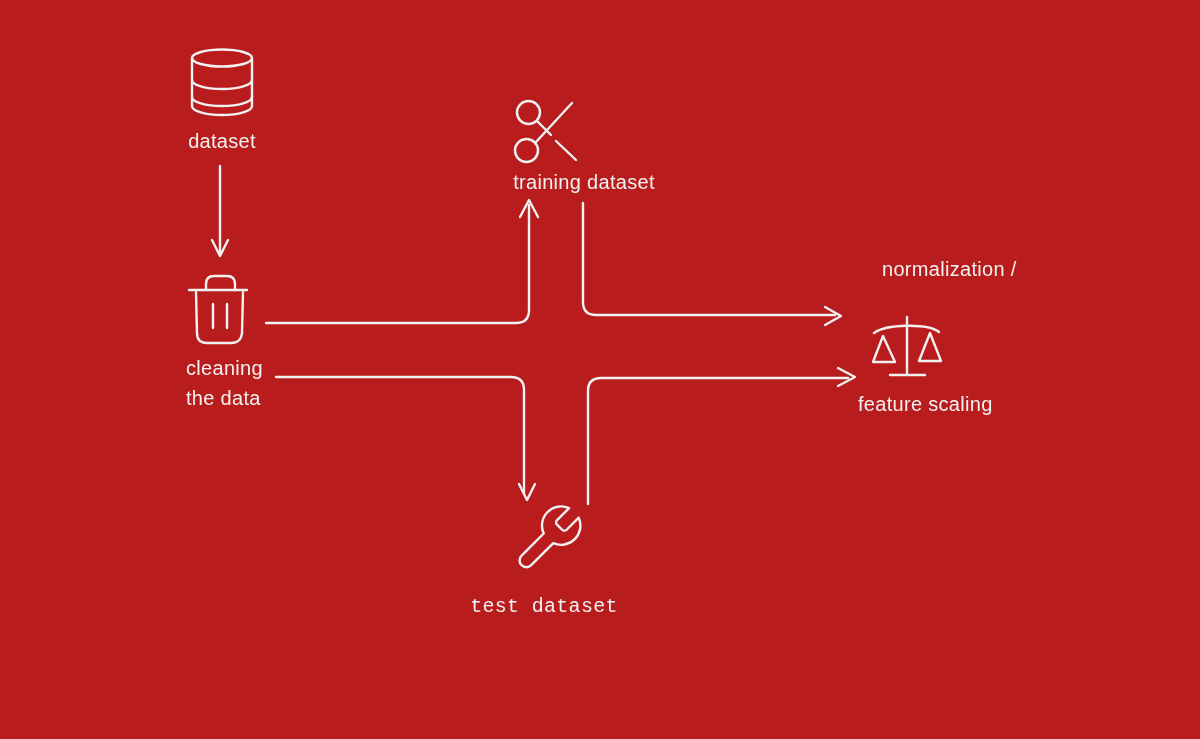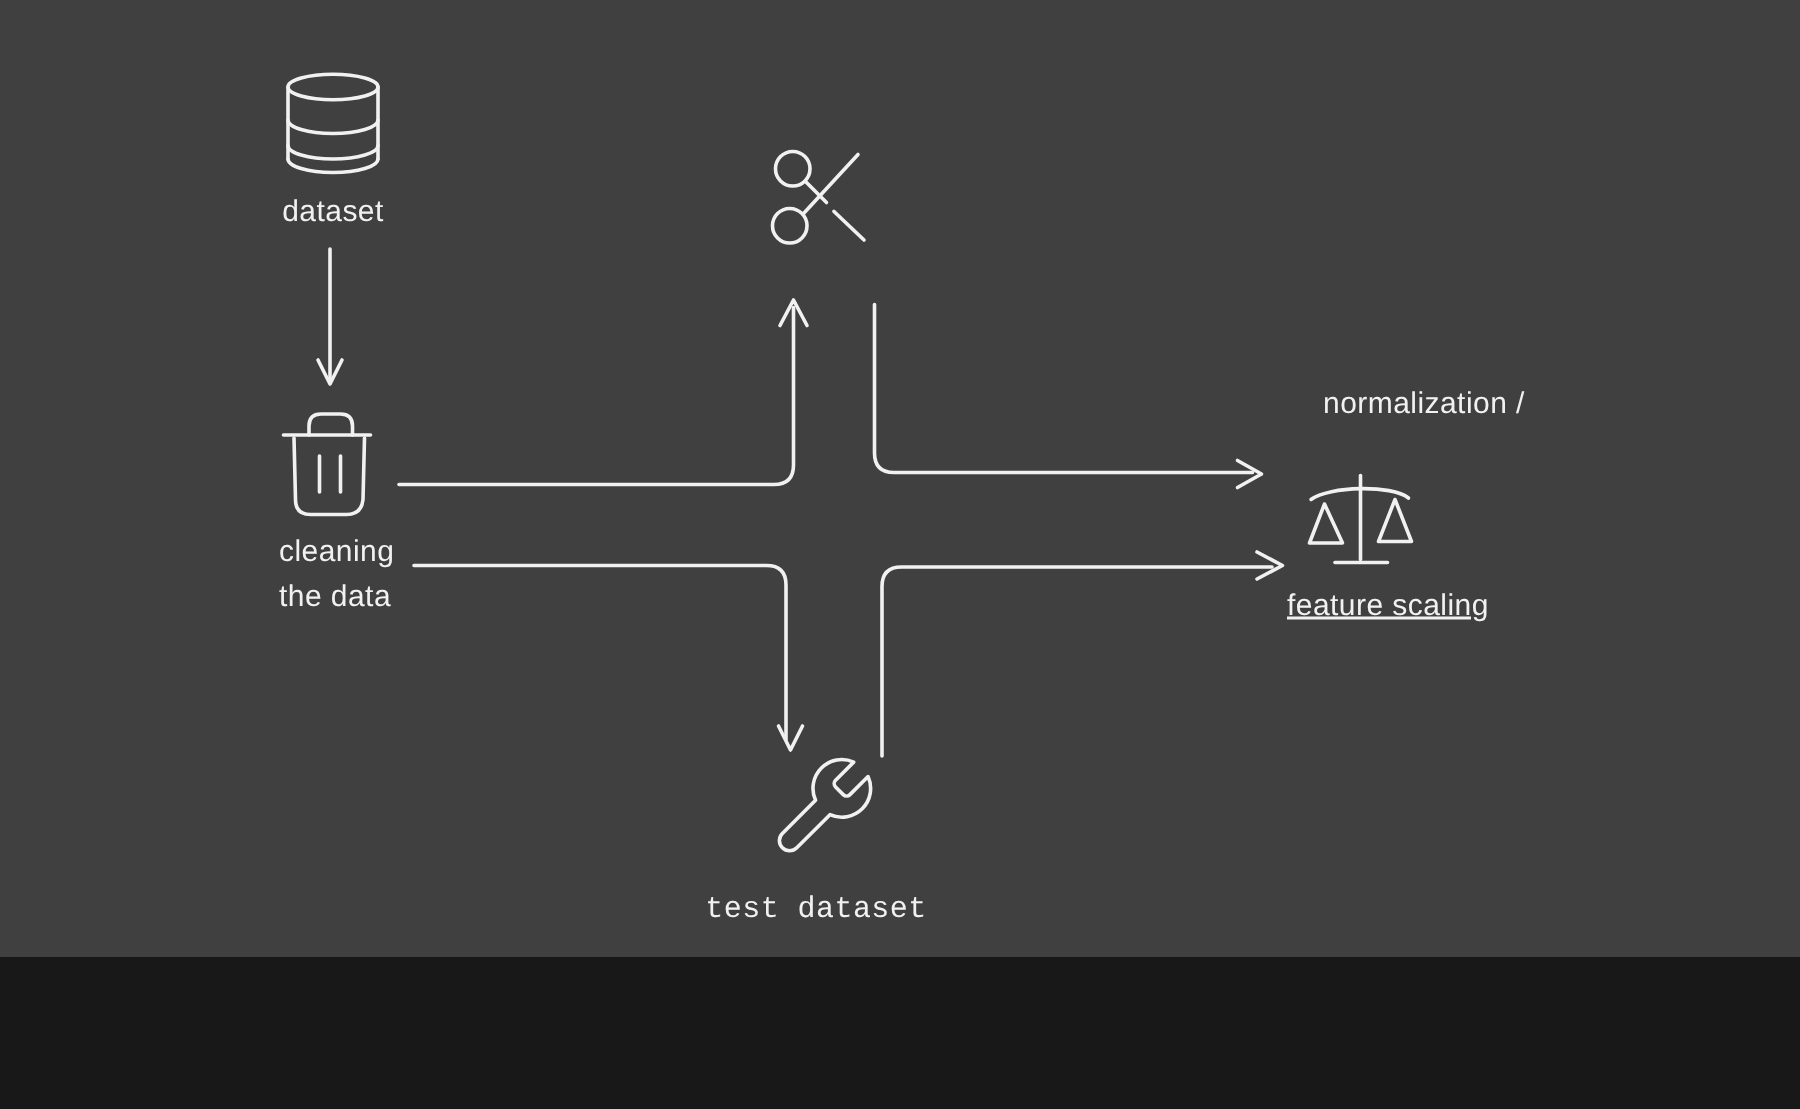--- a/index.html
+++ b/index.html
@@ -3,22 +3,22 @@
 <meta charset="utf-8">
 <style>
   html, body {
     margin: 0;
     padding: 0;
     background: #181818;
   }
   .stage {
     position: relative;
     width: 1200px;
-    height: 638px;
-    background: #404040;
+    height: 739px;
+    background: #b91c1c;
     overflow: hidden;
     font-family: "Liberation Sans", sans-serif;
   }
   .art {
     position: absolute;
     left: 0;
     top: 0;
   }
   .lbl {
     position: absolute;
@@ -110,22 +110,23 @@
 
   </svg>
 
   <div class="lbl center" style="left:222px; top:126px;">dataset</div>
 
   <div class="lbl" style="left:186px; top:353px;">
     <div>cleaning</div>
     <div>the data</div>
   </div>
 
+  <div class="lbl center" style="left:584px; top:167px;">training dataset</div>
 
   <div class="lbl center" style="left:544px; top:592px;font-family:Liberation Mono, monospace;">test dataset</div>
 
   <div class="lbl" style="left:882px; top:254px;">
     <div>normalization /</div>
   </div>
 
-  <div class="lbl" style="left:858px; top:389px;text-decoration:underline;">feature scaling</div>
+  <div class="lbl" style="left:858px; top:389px;">feature scaling</div>
 
 </div>
 
 </body></html>

